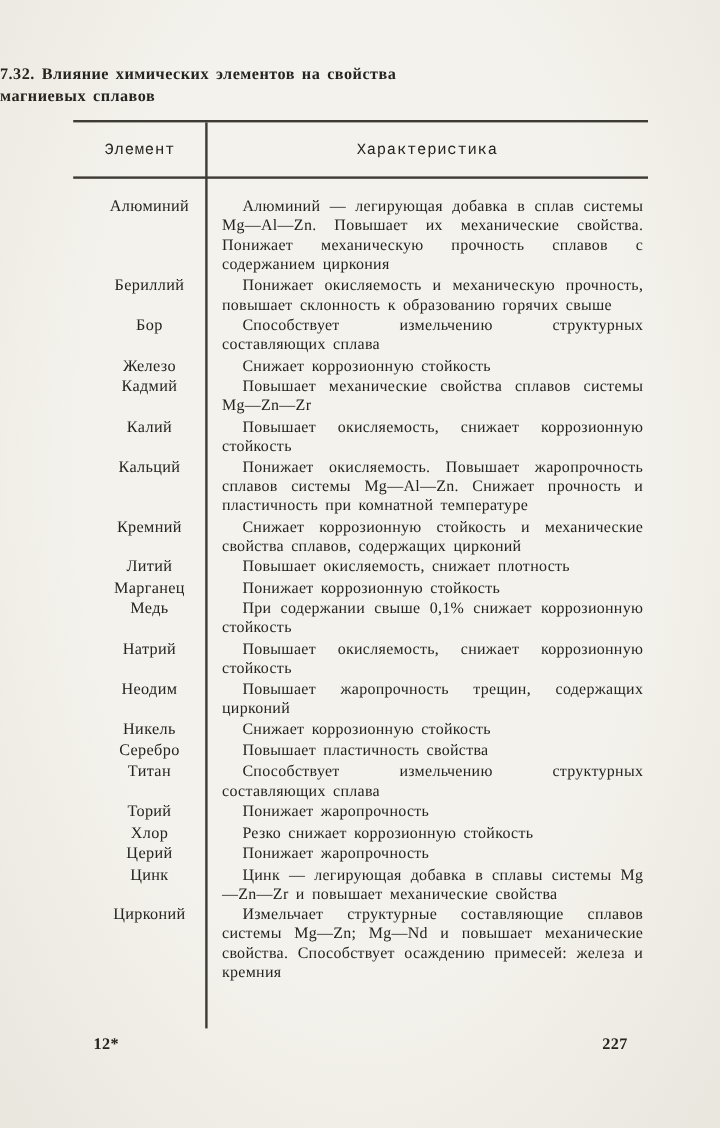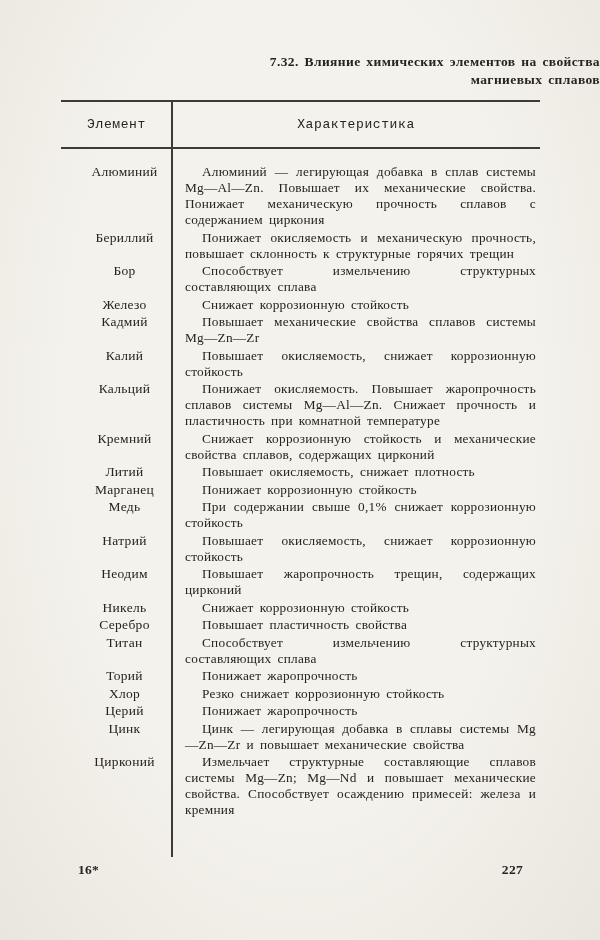--- a/index.html
+++ b/index.html
@@ -16,21 +16,21 @@
     background: radial-gradient(ellipse at 50% 42%, var(--paper) 55%, var(--paper-edge) 100%);
     font-family: "Liberation Serif", serif;
     color: var(--ink);
     overflow: hidden;
   }
   .title {
     position: absolute;
     top: 53px;
     left: 0;
     width: 100%;
-    text-align: right;
+    text-align: left;
     font-weight: bold;
     font-size: 13.5px;
     line-height: 17.5px;
     letter-spacing: 0.4px;
     word-spacing: 2px;
   }
   .doc-table {
     position: absolute;
     left: 61px;
     top: 100px;
@@ -127,21 +127,21 @@
       <div class="th-ch">Характеристика</div>
     </div>
     <div class="tbody">
   <div class="row">
     <div class="cell-el">Алюминий</div>
     <div class="cell-ch">Алюминий — легирующая добавка в сплав системы Mg—Al—Zn. Повышает их механические свойства. Понижает механическую прочность сплавов с содержанием циркония</div>
   </div>
 
   <div class="row">
     <div class="cell-el">Бериллий</div>
-    <div class="cell-ch">Понижает окисляемость и механическую прочность, повышает склонность к структурные горячих трещин</div>
+    <div class="cell-ch">Понижает окисляемость и механическую прочность, повышает склонность к образованию горячих свыше</div>
   </div>
 
   <div class="row">
     <div class="cell-el">Бор</div>
     <div class="cell-ch">Способствует измельчению структурных составляющих сплава</div>
   </div>
 
   <div class="row">
     <div class="cell-el">Железо</div>
     <div class="cell-ch">Снижает коррозионную стойкость</div>
@@ -228,17 +228,17 @@
   </div>
 
   <div class="row">
     <div class="cell-el">Цирконий</div>
     <div class="cell-ch">Измельчает структурные составляющие сплавов системы Mg—Zn; Mg—Nd и повышает механические свойства. Способствует осаждению примесей: железа и кремния</div>
   </div>
 </div>
   </div>
 
   <div class="footer">
-    <span>16*</span>
+    <span>12*</span>
     <span>227</span>
   </div>
 
 </div>
 
 </body></html>

